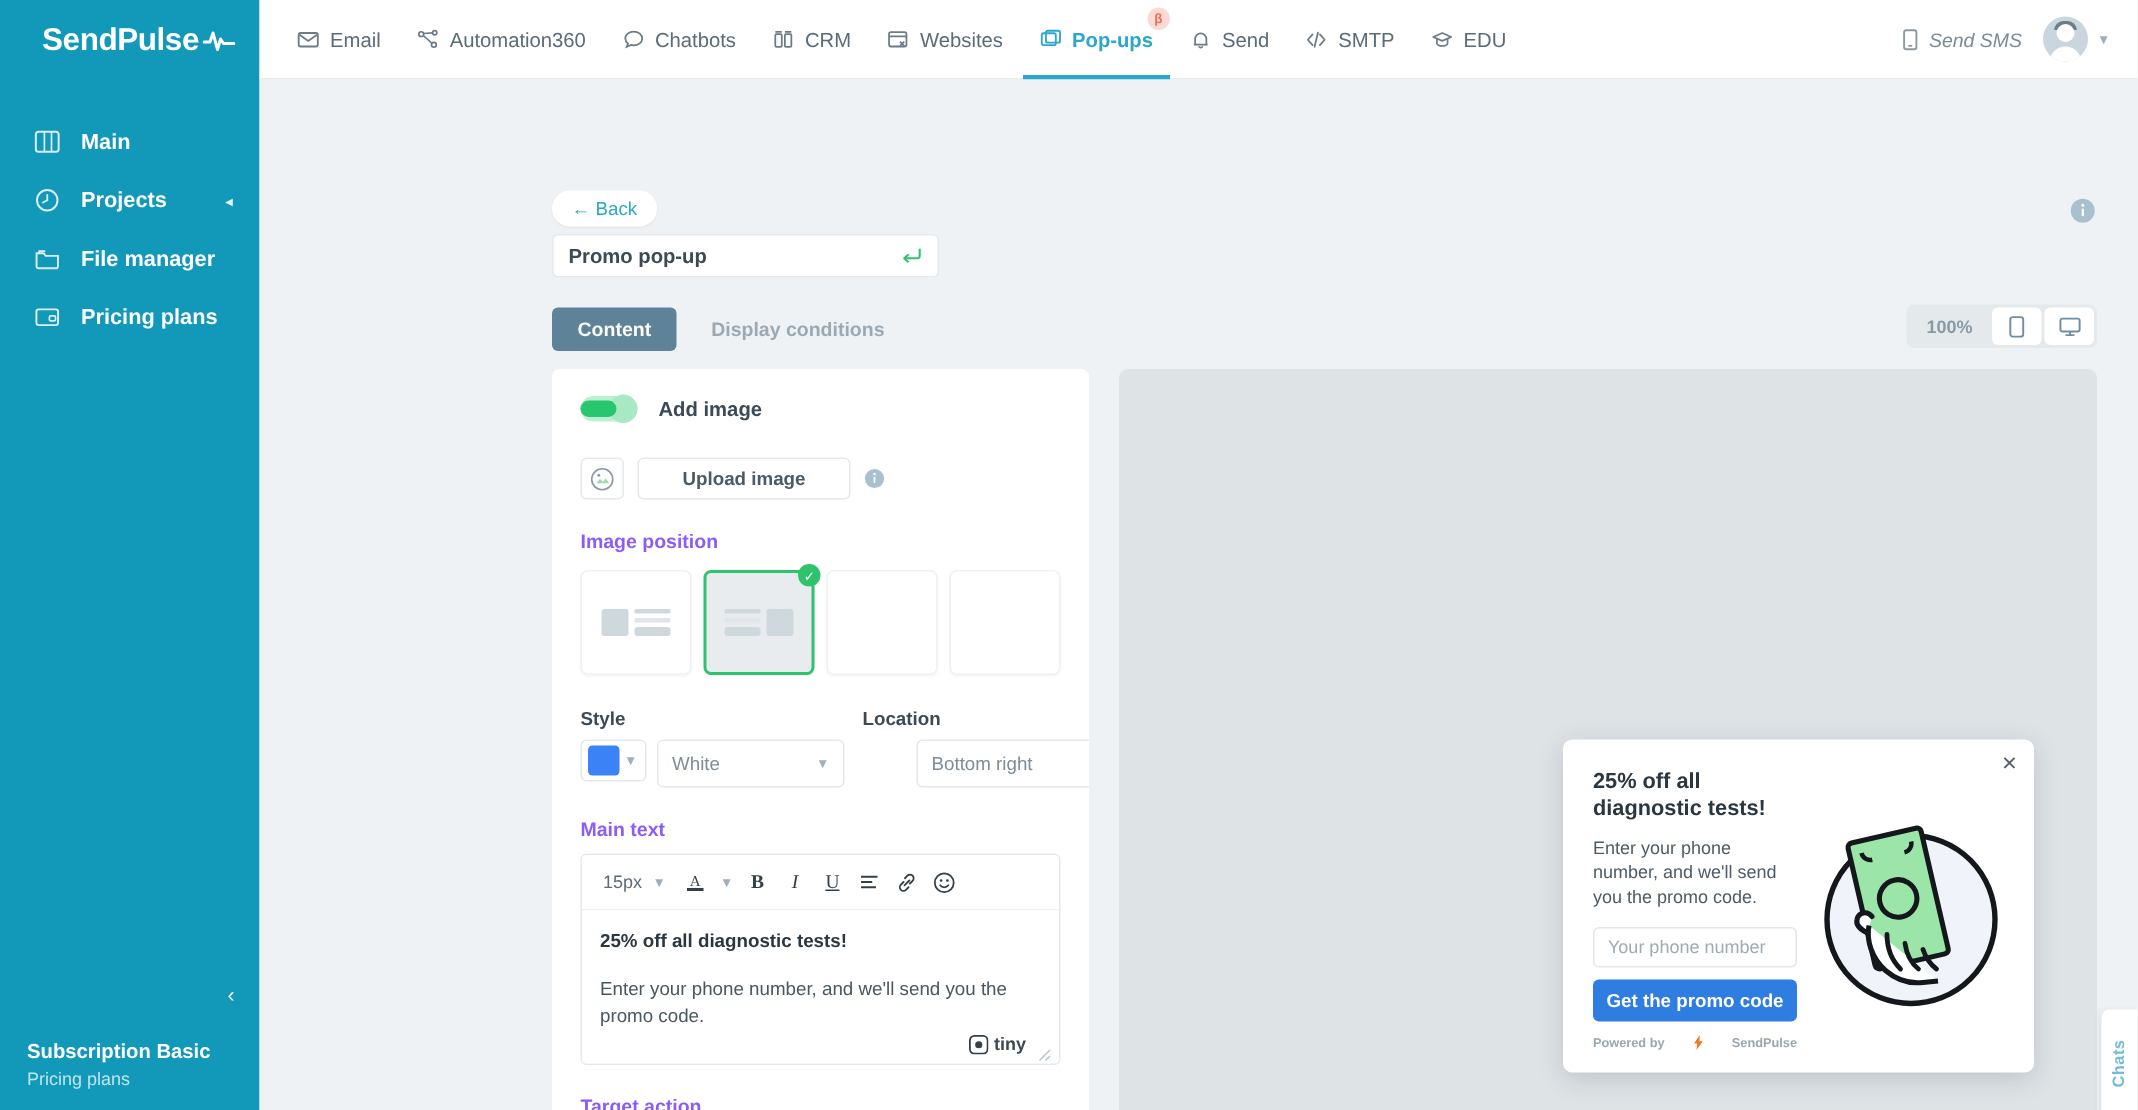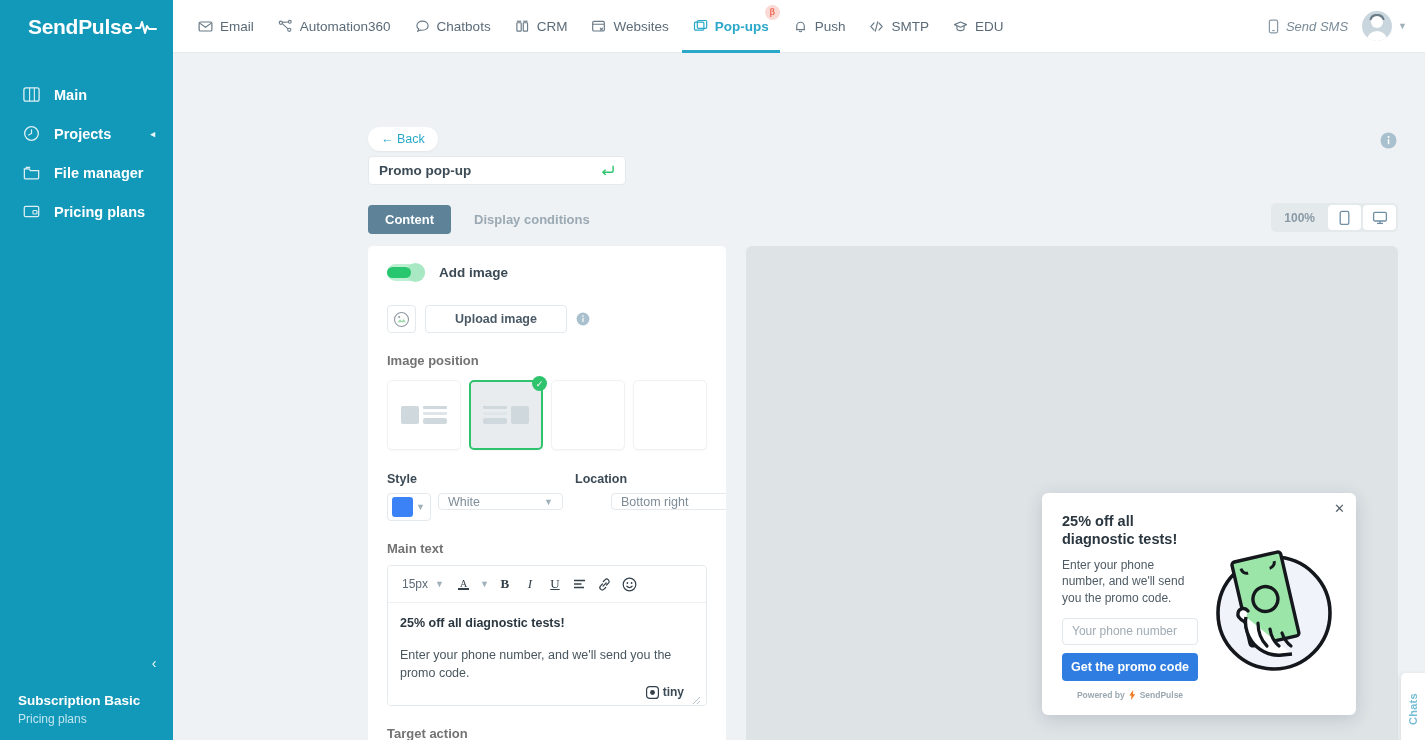--- a/index.html
+++ b/index.html
@@ -148,21 +148,21 @@
   .row-upload { display: flex; align-items: center; gap: 9px; margin-top: 24px; }
   .thumb-btn {
     width: 29px; height: 28px; border: 1px solid #e3e9ed; border-radius: 4px;
     display: flex; align-items: center; justify-content: center; cursor: pointer; background: #fff;
   }
   .upload-btn {
     border: 1px solid #e3e9ed; border-radius: 4px; padding: 6px 29px;
     font-size: 12.5px; font-weight: bold; color: #4a5a66; cursor: pointer; background: #fff;
   }
   .info-ico { width: 14px; height: 14px; cursor: pointer; }
-  .sec-label { font-size: 13px; font-weight: bold; color: #737373; margin-top: 20px; }
+  .sec-label { font-size: 13px; font-weight: bold; color: #8b5cf6; margin-top: 20px; }
   .pos-grid { display: flex; gap: 8px; margin-top: 12px; }
   .pos-card {
     width: 76px; height: 70px; border-radius: 5px; background: #fff;
     border: 1px solid #eef2f4; position: relative; cursor: pointer;
     display: flex; align-items: center; justify-content: center;
     box-shadow: 0 1px 2px rgba(0,0,0,.04);
   }
   .pos-card.sel { border: 2px solid #2fc36e; background: #e8ecee; }
   .pos-card .chk {
     position: absolute; top: -6px; right: -6px; width: 15px; height: 15px;
@@ -177,21 +177,21 @@
   .flds { display: flex; gap: 12px; margin-top: 22px; }
   .fld { display: flex; flex-direction: column; gap: 7px; }
   .fld-lbl { font-size: 12.5px; font-weight: bold; color: #3b4a55; }
   .fld-row { display: flex; gap: 7px; }
   .color-sel {
     width: 44px; height: 28px; border: 1px solid #e3e9ed; border-radius: 4px;
     display: flex; align-items: center; gap: 3px; padding: 0 4px; cursor: pointer; background: #fff;
   }
   .swatch { width: 21px; height: 20px; border-radius: 3px; }
   .sel-box {
-    height: 17px; border: 1px solid #e3e9ed; border-radius: 4px; background: #fff;
+    height: 32px; border: 1px solid #e3e9ed; border-radius: 4px; background: #fff;
     display: flex; align-items: center; justify-content: space-between;
     padding: 0 9px; font-size: 12.5px; color: #7e8d98; cursor: pointer;
   }
   .chv { font-size: 9px; color: #9fb0ba; }
 
   .editor-wrap { margin-top: 9px; border: 1px solid #e3e9ed; border-radius: 4px; overflow: hidden; }
   .ed-toolbar {
     display: flex; align-items: center; gap: 3px; padding: 7px 8px;
     border-bottom: 1px solid #edf1f3; background: #fff;
   }
@@ -235,21 +235,21 @@
     margin-top: 11px; height: 27px; border: 1px solid #e1e7eb; border-radius: 4px;
     display: flex; align-items: center; padding: 0 9px; font-size: 12px; color: #9fabb4;
     cursor: text;
   }
   .pu-btn {
     margin-top: 8px; height: 28px; background: #2f7de1; border-radius: 4px;
     display: flex; align-items: center; justify-content: center;
     color: #fff; font-size: 12.5px; font-weight: bold; cursor: pointer;
   }
   .pu-foot {
-    margin-top: 9px; display: flex; align-items: center; justify-content: center; gap: 4px;
+    margin-top: 9px; display: flex; align-items: center; justify-content: space-between; gap: 4px;
     font-size: 8.5px; color: #9aa7b0; font-weight: bold;
   }
   .pu-right { flex: 1; display: flex; align-items: center; justify-content: center; }
 
   .chats-tab {
     position: absolute; right: 0; top: 620px; width: 24px; height: 72px;
     background: #fff; border-radius: 5px 0 0 5px; box-shadow: -1px 1px 5px rgba(0,0,0,.09);
     display: flex; align-items: center; justify-content: center; cursor: pointer;
   }
   .chats-tab span {
@@ -370,21 +370,21 @@
               <rect x="4.6" y="1.6" width="10" height="8.4" rx="1.2" fill="none" stroke="#2aa8c9" stroke-width="1.3"></rect>
             </svg>
           <span>Pop-ups</span>
           <span class="beta-badge">β</span>
         </div>
         <div class="tn-item">
           <svg viewBox="0 0 16 16">
               <path d="M4 11.4V7.5a4 4 0 1 1 8 0v3.9h.9H3.1z" fill="none" stroke="#6b7b87" stroke-width="1.25"></path>
               <path d="M6.6 12.6a1.5 1.5 0 0 0 2.8 0" fill="none" stroke="#6b7b87" stroke-width="1.15"></path>
             </svg>
-          <span>Push</span>
+          <span>Send</span>
         </div>
         <div class="tn-item">
           <svg viewBox="0 0 16 16">
               <path d="M5.4 4.2 2 8l3.4 3.8M10.6 4.2 14 8l-3.4 3.8M9.2 3 6.8 13" fill="none" stroke="#6b7b87" stroke-width="1.25" stroke-linecap="round" stroke-linejoin="round"></path>
             </svg>
           <span>SMTP</span>
         </div>
         <div class="tn-item">
           <svg viewBox="0 0 16 16">
               <path d="M8 3.2 14.4 6 8 8.8 1.6 6z" fill="none" stroke="#6b7b87" stroke-width="1.25" stroke-linejoin="round"></path>

